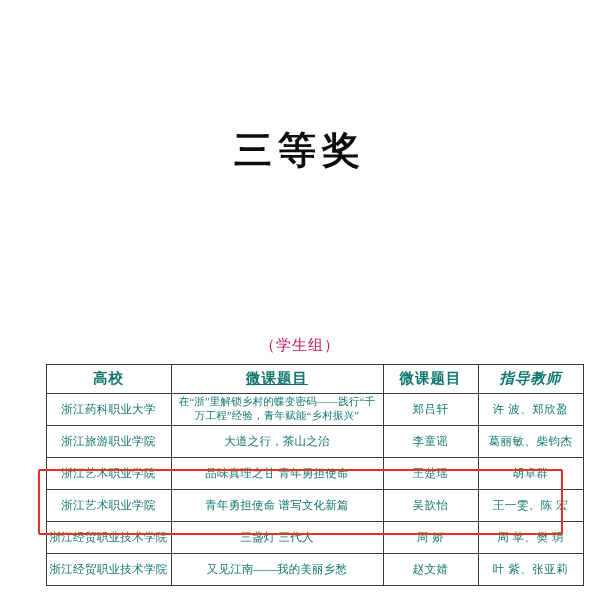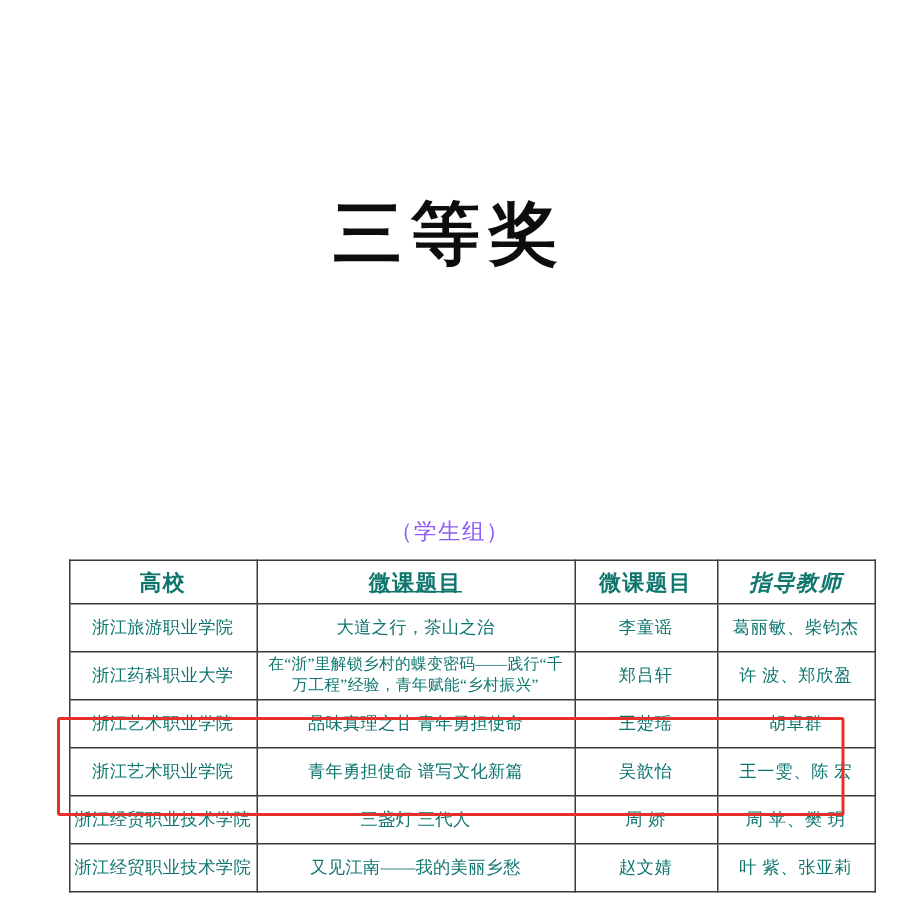--- a/index.html
+++ b/index.html
@@ -18,30 +18,30 @@
   .page {
     width: 600px;
     height: 600px;
     position: relative;
     box-sizing: border-box;
   }
   .award-title {
     text-align: center;
     font-family: "Liberation Serif", serif;
     font-weight: bold;
-    font-size: 46px;
+    font-size: 38px;
     letter-spacing: 6px;
     color: #0d0d0d;
     margin-top: 128px;
     line-height: 1.2;
   }
   .group-label {
     text-align: center;
     font-size: 15px;
-    color: #8b5cf6;
+    color: #be185d;
     margin-top: 162px;
     letter-spacing: 1px;
   }
   .table-wrap {
     margin: 9px auto 0 auto;
     width: 509px;
     position: relative;
   }
   table.result-table {
     border-collapse: collapse;
@@ -104,33 +104,33 @@
       <thead>
         <tr>
           <th class="col-school">高校</th>
           <th class="col-topic">微课题目</th>
           <th class="col-name">微课题目</th>
           <th class="col-teacher">指导教师</th>
         </tr>
       </thead>
       <tbody>
         <tr>
-          <td class="col-school">浙江旅游职业学院</td>
-          <td class="col-topic">大道之行，茶山之治</td>
-          <td class="col-name">李童谣</td>
-          <td class="col-teacher">葛丽敏、柴钧杰</td>
-        </tr>
-        <tr>
           <td class="col-school">浙江药科职业大学</td>
           <td class="col-topic">
             <span class="topic-two-line">在“浙”里解锁乡村的蝶变密码——践行“千</span>
             <span class="topic-two-line">万工程”经验，青年赋能“乡村振兴”</span>
           </td>
           <td class="col-name">郑吕轩</td>
           <td class="col-teacher">许  波、郑欣盈</td>
+        </tr>
+        <tr>
+          <td class="col-school">浙江旅游职业学院</td>
+          <td class="col-topic">大道之行，茶山之治</td>
+          <td class="col-name">李童谣</td>
+          <td class="col-teacher">葛丽敏、柴钧杰</td>
         </tr>
         <tr>
           <td class="col-school">浙江艺术职业学院</td>
           <td class="col-topic">品味真理之甘  青年勇担使命</td>
           <td class="col-name">王楚瑶</td>
           <td class="col-teacher">胡卓群</td>
         </tr>
         <tr>
           <td class="col-school">浙江艺术职业学院</td>
           <td class="col-topic">青年勇担使命  谱写文化新篇</td>

